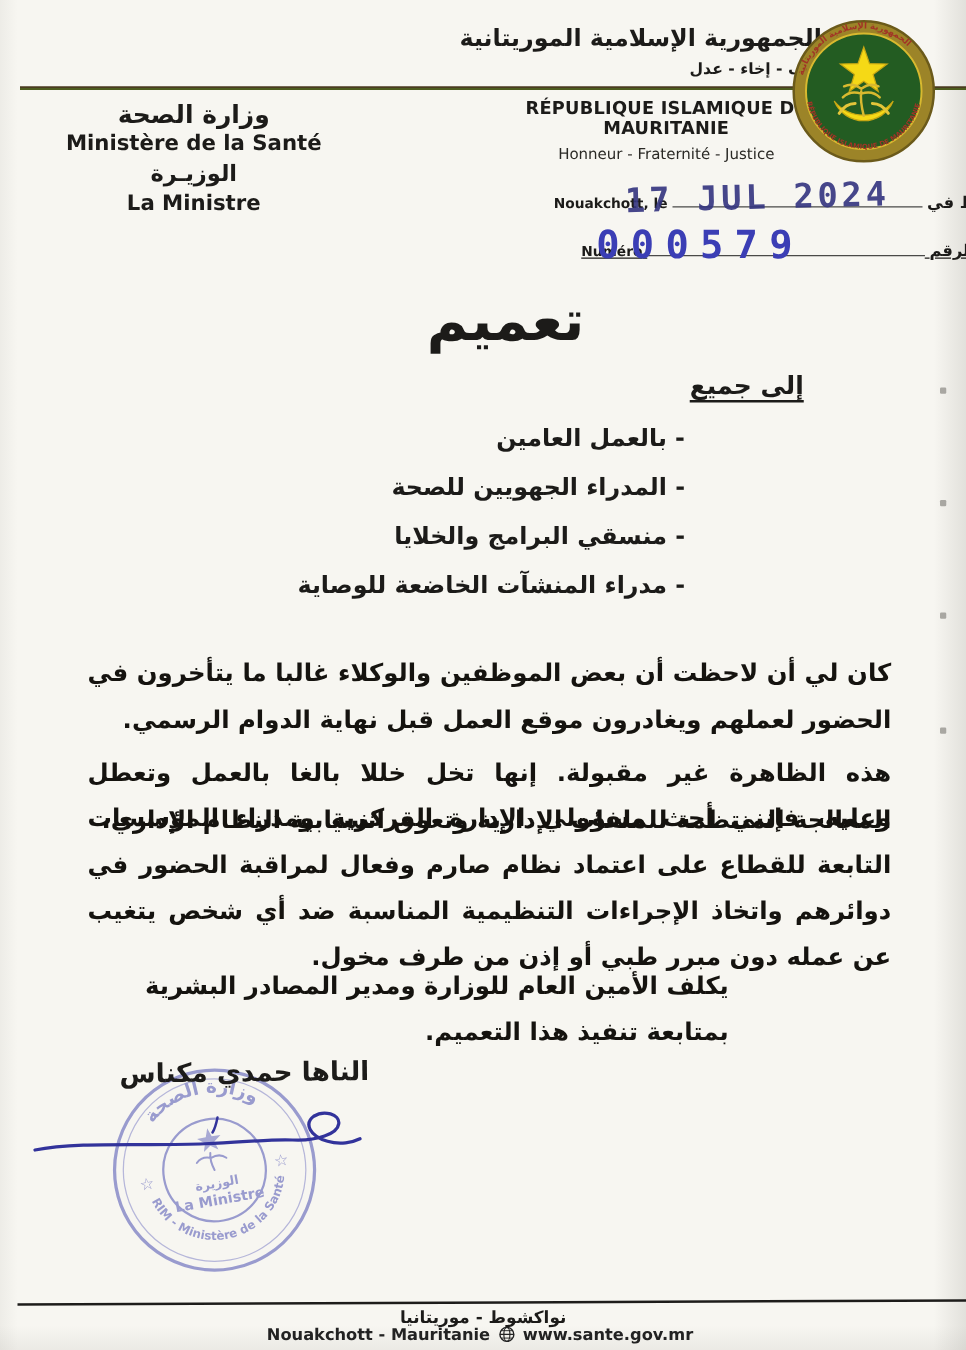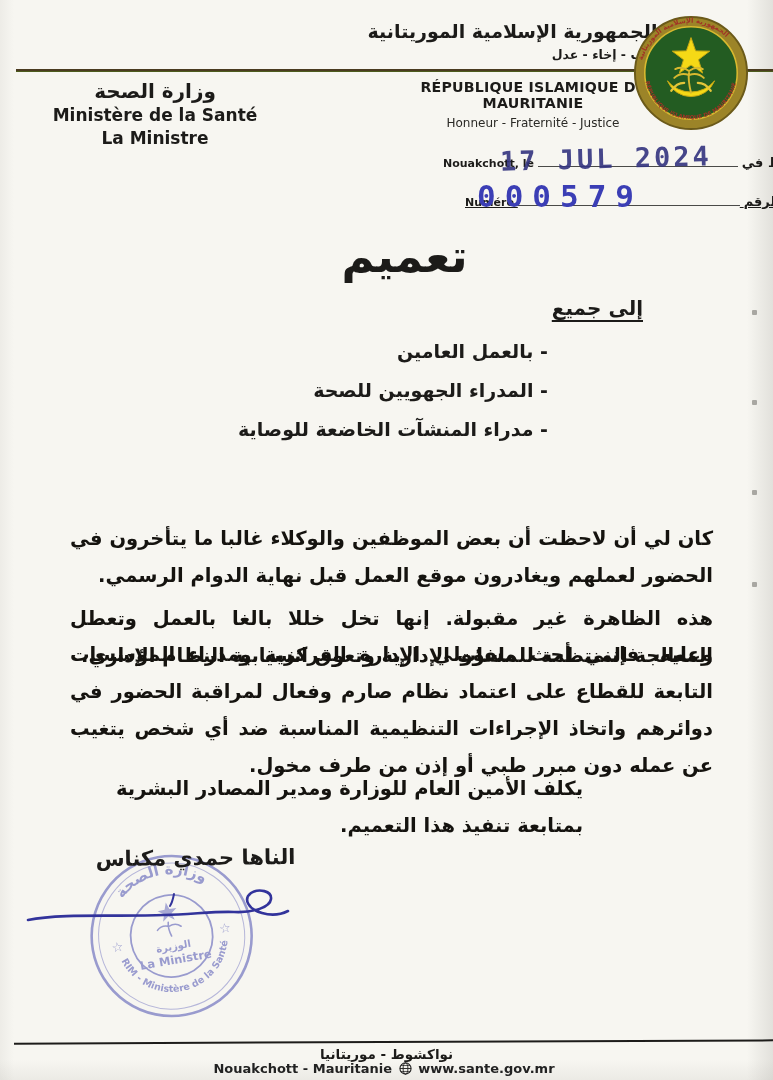--- a/index.html
+++ b/index.html
@@ -70,20 +70,21 @@
 
   <div class="abs ctr ar-calli">الجمهورية الإسلامية الموريتانية</div>
   <div class="abs ctr ar-motto">شرف - إخاء - عدل</div>
   <div class="abs rule"></div>
   <div class="abs ctr fr-rep">RÉPUBLIQUE ISLAMIQUE DE MAURITANIE</div>
   <div class="abs ctr fr-motto">Honneur - Fraternité - Justice</div>
 
   <div class="abs ctr min-block">
     <div class="l1">وزارة الصحة</div>
     <div class="l2">Ministère de la Santé</div>
+    <div class="l3">الوزيـرة</div>
     <div class="l4">La Ministre</div>
   </div>
 
   <div class="abs emblem">
     <svg width="118" height="118" viewBox="0 0 120 120">
       <circle cx="60" cy="60" r="57" fill="#9c8428" stroke="#6b5a1a" stroke-width="2"></circle>
       <circle cx="60" cy="60" r="47" fill="#235c22" stroke="#d8b92f" stroke-width="1.6"></circle>
       <defs>
         <path id="embTop" d="M 9 60 A 51 51 0 0 1 111 60"></path>
         <path id="embBot" d="M 13 60 A 47 47 0 0 0 107 60"></path>
@@ -114,20 +115,21 @@
     <span class="arlbl">الرقم</span>
   </div>
   <div class="abs numstamp">000579</div>
 
   <div class="abs doc-title">تعميم</div>
 
   <div class="abs to-all">إلى جميع</div>
   <div class="abs recips">
     <div>- بالعمل العامين</div>
     <div>- المدراء الجهويين للصحة</div>
+    <div>- منسقي البرامج والخلايا</div>
     <div>- مدراء المنشآت الخاضعة للوصاية</div>
   </div>
 
   <div class="abs para p1">كان لي أن لاحظت أن بعض الموظفين والوكلاء غالبا ما يتأخرون في الحضور لعملهم ويغادرون موقع العمل قبل نهاية الدوام الرسمي.</div>
   <div class="abs para p2">هذه الظاهرة غير مقبولة. إنها تخل خللا بالغا بالعمل وتعطل المعالجة المنتظمة للملفات الإدارية وتعوق انسيابية النظام الإداري.</div>
   <div class="abs para p3">وعليه، فإنني أحث مسؤولي الإدارة المركزية ومدراء المؤسسات التابعة للقطاع على اعتماد نظام صارم وفعال لمراقبة الحضور في دوائرهم واتخاذ الإجراءات التنظيمية المناسبة ضد أي شخص يتغيب عن عمله دون مبرر طبي أو إذن من طرف مخول.</div>
   <div class="abs para p4">يكلف الأمين العام للوزارة ومدير المصادر البشرية بمتابعة تنفيذ هذا التعميم.</div>
 
   <div class="abs stamp">
     <svg width="172" height="172" viewBox="0 0 172 172">

